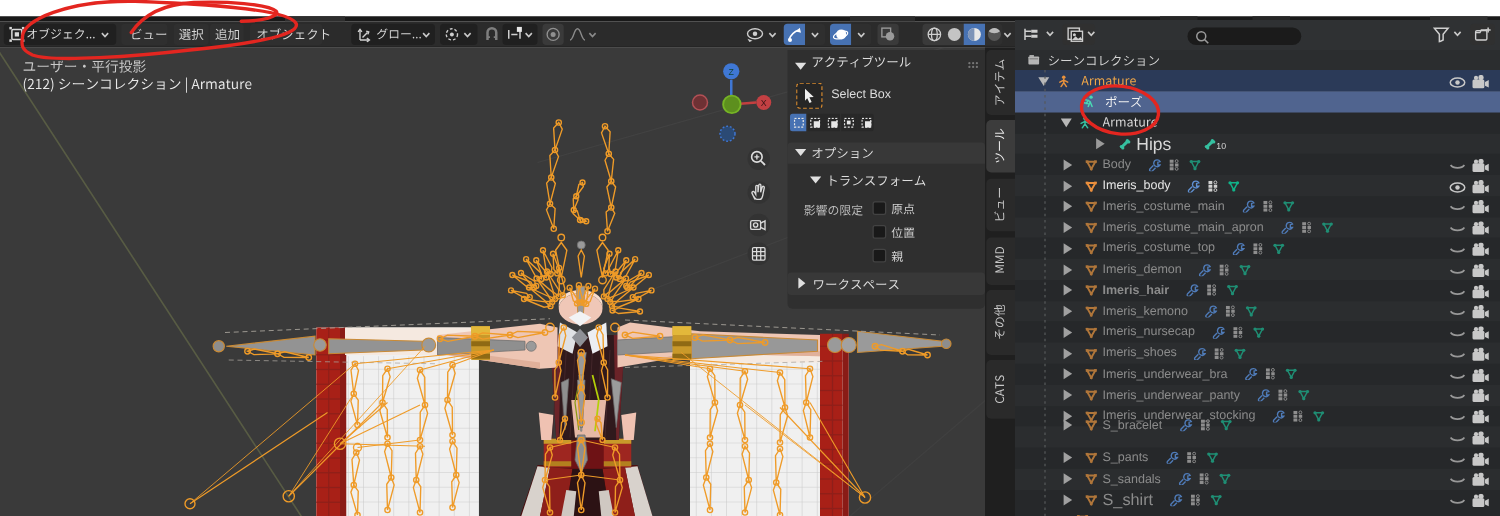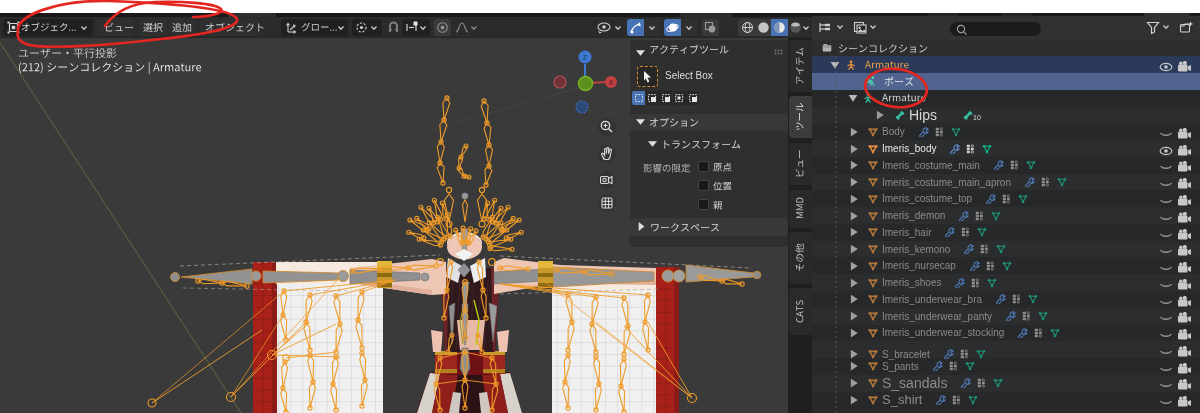--- a/index.html
+++ b/index.html
@@ -1030,21 +1030,21 @@
 <div class="abs" style="left:1159px;top:209.7px"><svg width="14" height="12" viewBox="0 0 14 12">
       <path d="M1.5,5 C3.5,8 10.5,8 12.5,5" fill="none" stroke="#989898" stroke-width="1.3"></path>
     </svg></div>
 <div class="abs" style="left:1177px;top:209.7px"><svg width="15" height="12" viewBox="0 0 15 12">
       <rect x="1" y="3.5" width="9.5" height="7" rx="1.2" fill="#c8c8c8"></rect>
       <circle cx="3.8" cy="2.3" r="1.7" fill="#c8c8c8"></circle>
       <circle cx="7.8" cy="2" r="2.1" fill="#c8c8c8"></circle>
       <path d="M11,5.5 L14,4 L14,10 L11,8.5 Z" fill="#c8c8c8"></path>
     </svg></div>
 <div class="abs" style="left:812px;top:224.0px;width:388px;height:16.8px;background:transparent"></div>
-<div class="row" style="top:224.0px;">
+<div class="row" style="top:224.0px;font-weight:bold;">
     <span style="width:37px;flex:none"></span>
     <svg class="chev" width="7" height="8" viewBox="0 0 7 8" style="margin-right:3px">
       <polygon points="1,0.5 6.5,4 1,7.5" fill="#a0a0a0"></polygon>
     </svg>
     <span style="width:6px;flex:none"></span>
     <svg class="chev" width="13" height="12" viewBox="0 0 13 12" style="margin-right:4px">
       <polygon points="2.2,2.6 10.8,2.6 6.5,10.2" fill="none" stroke="#b0763a" stroke-width="2"></polygon>
       <rect x="0.8" y="1.2" width="2.8" height="2.8" fill="#b0763a"></rect>
       <rect x="9.4" y="1.2" width="2.8" height="2.8" fill="#b0763a"></rect>
       <rect x="5.1" y="8.6" width="2.8" height="2.8" fill="#b0763a"></rect>
@@ -1345,21 +1345,21 @@
 <div class="abs" style="left:1159px;top:327.0px"><svg width="14" height="12" viewBox="0 0 14 12">
       <path d="M1.5,5 C3.5,8 10.5,8 12.5,5" fill="none" stroke="#989898" stroke-width="1.3"></path>
     </svg></div>
 <div class="abs" style="left:1177px;top:327.0px"><svg width="15" height="12" viewBox="0 0 15 12">
       <rect x="1" y="3.5" width="9.5" height="7" rx="1.2" fill="#c8c8c8"></rect>
       <circle cx="3.8" cy="2.3" r="1.7" fill="#c8c8c8"></circle>
       <circle cx="7.8" cy="2" r="2.1" fill="#c8c8c8"></circle>
       <path d="M11,5.5 L14,4 L14,10 L11,8.5 Z" fill="#c8c8c8"></path>
     </svg></div>
 <div class="abs" style="left:812px;top:341.3px;width:388px;height:16.8px;background:#2b2d2f"></div>
-<div class="row" style="top:346px;">
+<div class="row" style="top:332px;">
     <span style="width:37px;flex:none"></span>
     <svg class="chev" width="7" height="8" viewBox="0 0 7 8" style="margin-right:3px">
       <polygon points="1,0.5 6.5,4 1,7.5" fill="#a0a0a0"></polygon>
     </svg>
     <span style="width:6px;flex:none"></span>
     <svg class="chev" width="13" height="12" viewBox="0 0 13 12" style="margin-right:4px">
       <polygon points="2.2,2.6 10.8,2.6 6.5,10.2" fill="none" stroke="#b0763a" stroke-width="2"></polygon>
       <rect x="0.8" y="1.2" width="2.8" height="2.8" fill="#b0763a"></rect>
       <rect x="9.4" y="1.2" width="2.8" height="2.8" fill="#b0763a"></rect>
       <rect x="5.1" y="8.6" width="2.8" height="2.8" fill="#b0763a"></rect>
@@ -1447,21 +1447,21 @@
     <svg class="chev" width="7" height="8" viewBox="0 0 7 8" style="margin-right:3px">
       <polygon points="1,0.5 6.5,4 1,7.5" fill="#a0a0a0"></polygon>
     </svg>
     <span style="width:6px;flex:none"></span>
     <svg class="chev" width="13" height="12" viewBox="0 0 13 12" style="margin-right:4px">
       <polygon points="2.2,2.6 10.8,2.6 6.5,10.2" fill="none" stroke="#b0763a" stroke-width="2"></polygon>
       <rect x="0.8" y="1.2" width="2.8" height="2.8" fill="#b0763a"></rect>
       <rect x="9.4" y="1.2" width="2.8" height="2.8" fill="#b0763a"></rect>
       <rect x="5.1" y="8.6" width="2.8" height="2.8" fill="#b0763a"></rect>
     </svg>
-    <span style="font-size:14px;color:#8b8b8b">S_sandals</span>
+    <span style="font-size:10px;color:#8b8b8b">S_sandals</span>
     <svg class="chev" width="11" height="11" viewBox="0 0 11 11" style="margin:0 3px 0 14px">
       <path d="M7.5,1 a3,3 0 1 0 2.5,4.5 L8,5.5 L8,3 L10,2.5 A3,3 0 0 0 7.5,1 Z M4,6 L1.2,8.8 a1.4,1.4 0 0 0 2,2 L6,8" fill="none" stroke="#4f7bb8" stroke-width="1.2"></path>
     </svg>
     <svg class="chev" width="13" height="12" viewBox="0 0 13 12" style="margin:0 3px">
       <g fill="#8e8e8e">
         <rect x="1" y="0.5" width="4" height="3.2"></rect>
         <rect x="1" y="4.4" width="4" height="3.2"></rect>
         <rect x="1" y="8.3" width="4" height="3.2"></rect>
         <rect x="6.5" y="4.4" width="3.6" height="3.2"></rect>
       </g>

